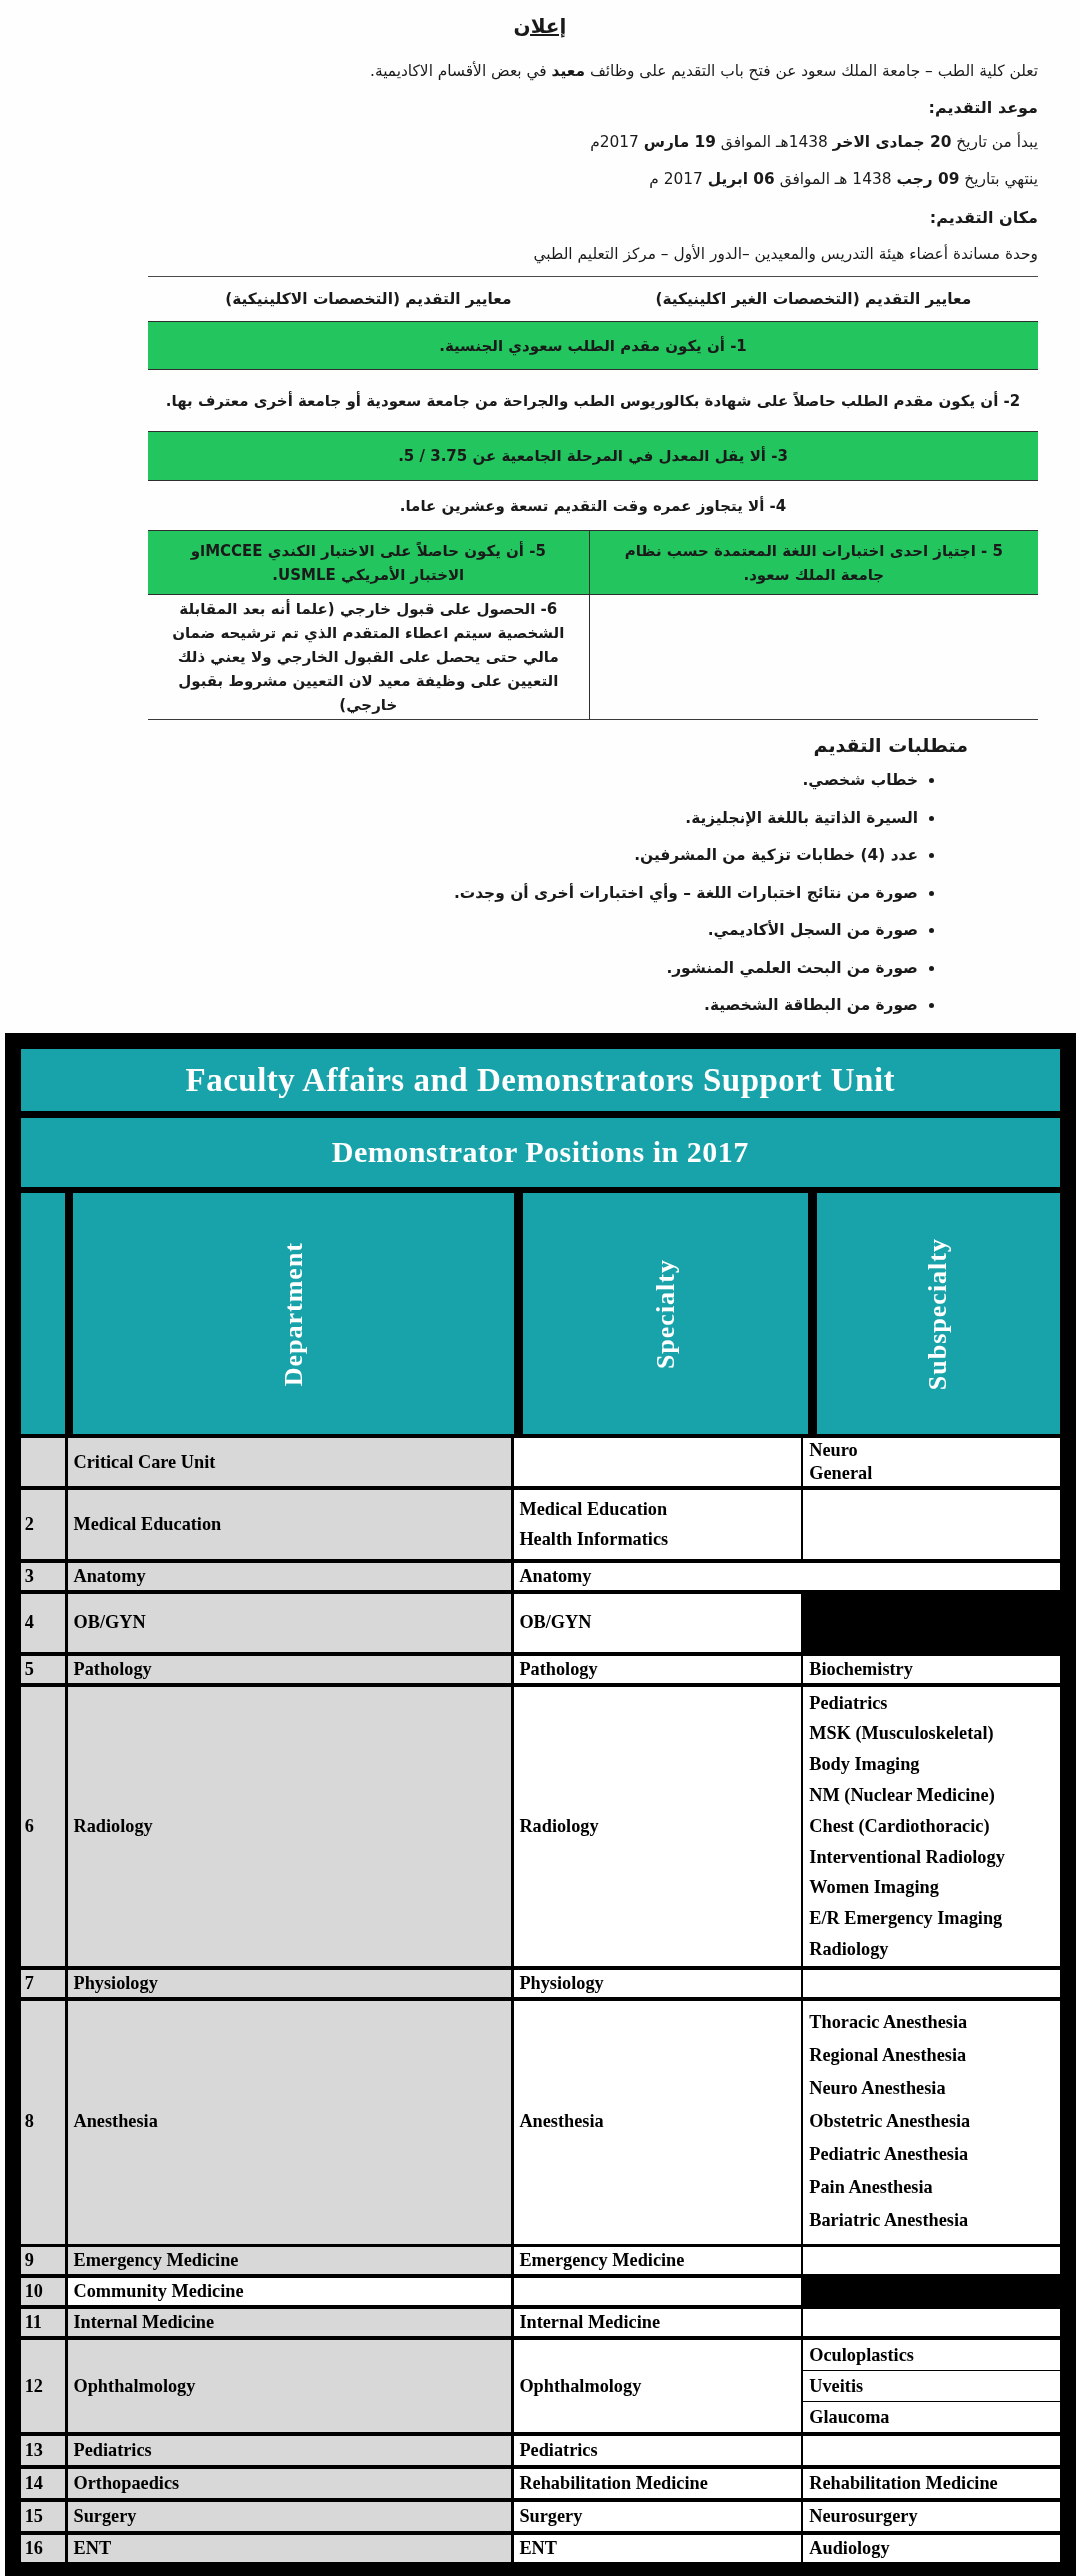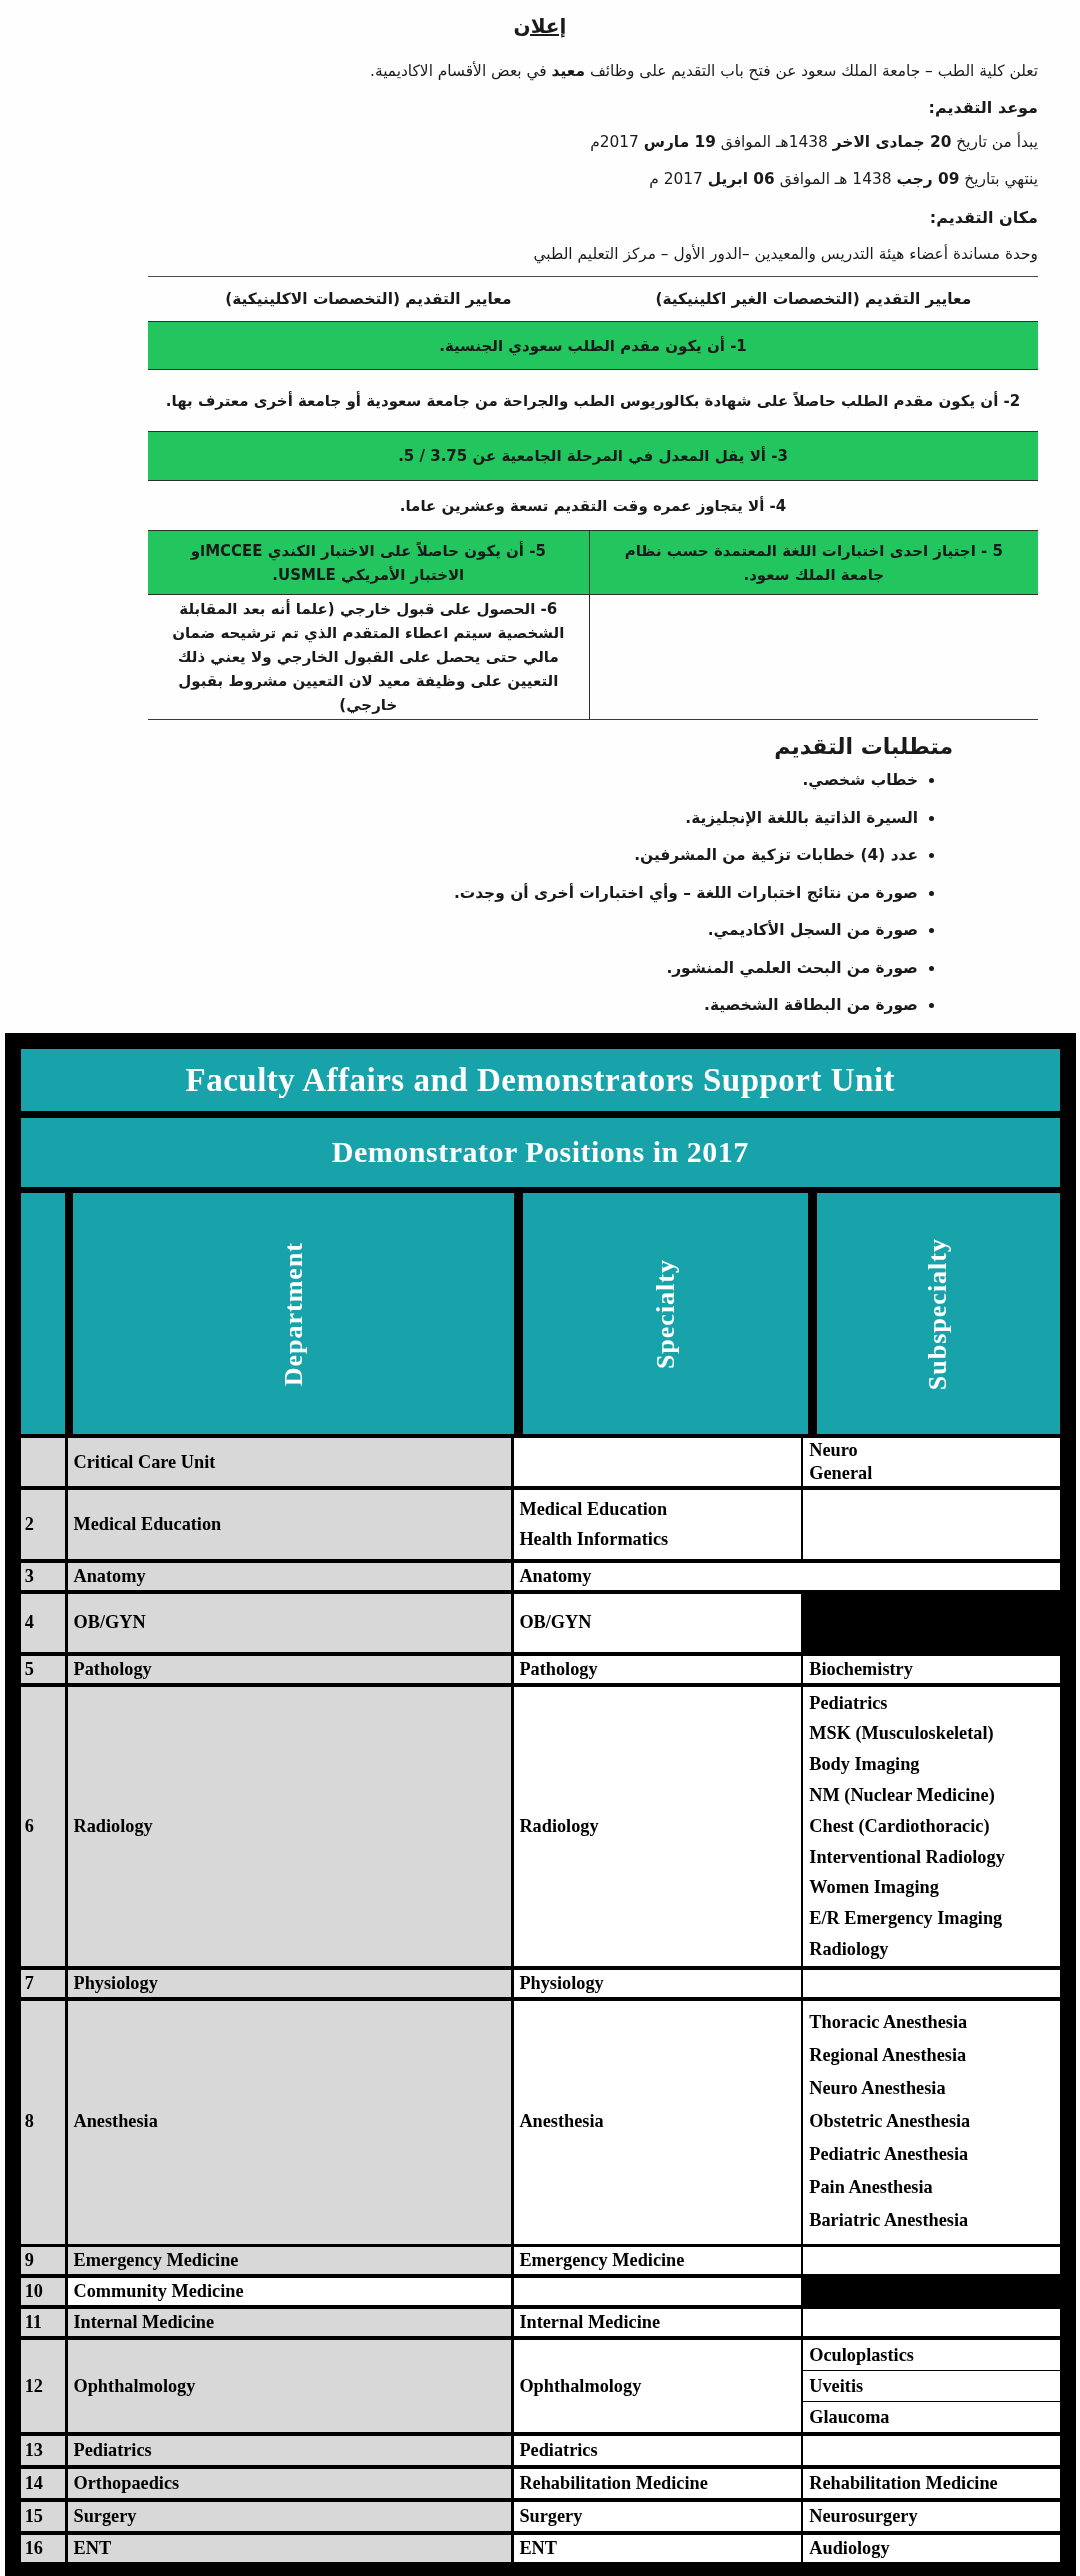--- a/index.html
+++ b/index.html
@@ -19,21 +19,21 @@
   .c-head{height:44px;display:grid;grid-template-columns:50.5% 49.5%;align-items:center;
     text-align:center;font-weight:700;font-size:15.4px;}
   .c-row{display:flex;align-items:center;justify-content:center;text-align:center;
     font-size:15px;font-weight:700;padding:0 7.7px;box-sizing:border-box;}
   .gray{background:#22c55e;border-top:1.9px solid #2e2e2e;border-bottom:1.9px solid #2e2e2e;}
   .c-grid{display:grid;grid-template-columns:50.5% 49.5%;grid-template-rows:65px 124px;}
   .c-cell{display:flex;align-items:center;justify-content:center;text-align:center;
     font-size:15px;font-weight:700;padding:0 13.5px;box-sizing:border-box;line-height:24px;}
   .c-grid > :nth-child(odd){border-left:1.9px solid #2e2e2e;}
   
-  .req-title{position:absolute;top:734px;right:127px;direction:rtl;font-weight:700;font-size:22px;}
+  .req-title{position:absolute;top:734px;right:112px;direction:rtl;font-weight:700;font-size:19px;}
   .req-list{position:absolute;top:768px;right:141px;direction:rtl;margin:0;padding:0 21px 0 0;
     list-style:disc;text-align:right;}
   .req-list li{font-size:15.4px;font-weight:700;line-height:25px;margin-bottom:12.5px;white-space:nowrap;}
   
   .mt{position:absolute;top:1033px;left:4.8px;width:1071px;background:#000;padding:16px;
     box-sizing:border-box;display:flex;flex-direction:column;
     font-family:"Liberation Serif",serif;}
   .mt-title{background:#17a3a9;color:#fff;display:flex;align-items:center;justify-content:center;
     font-weight:700;letter-spacing:0.5px;}
   .mt-t1{height:62px;font-size:33px;}

